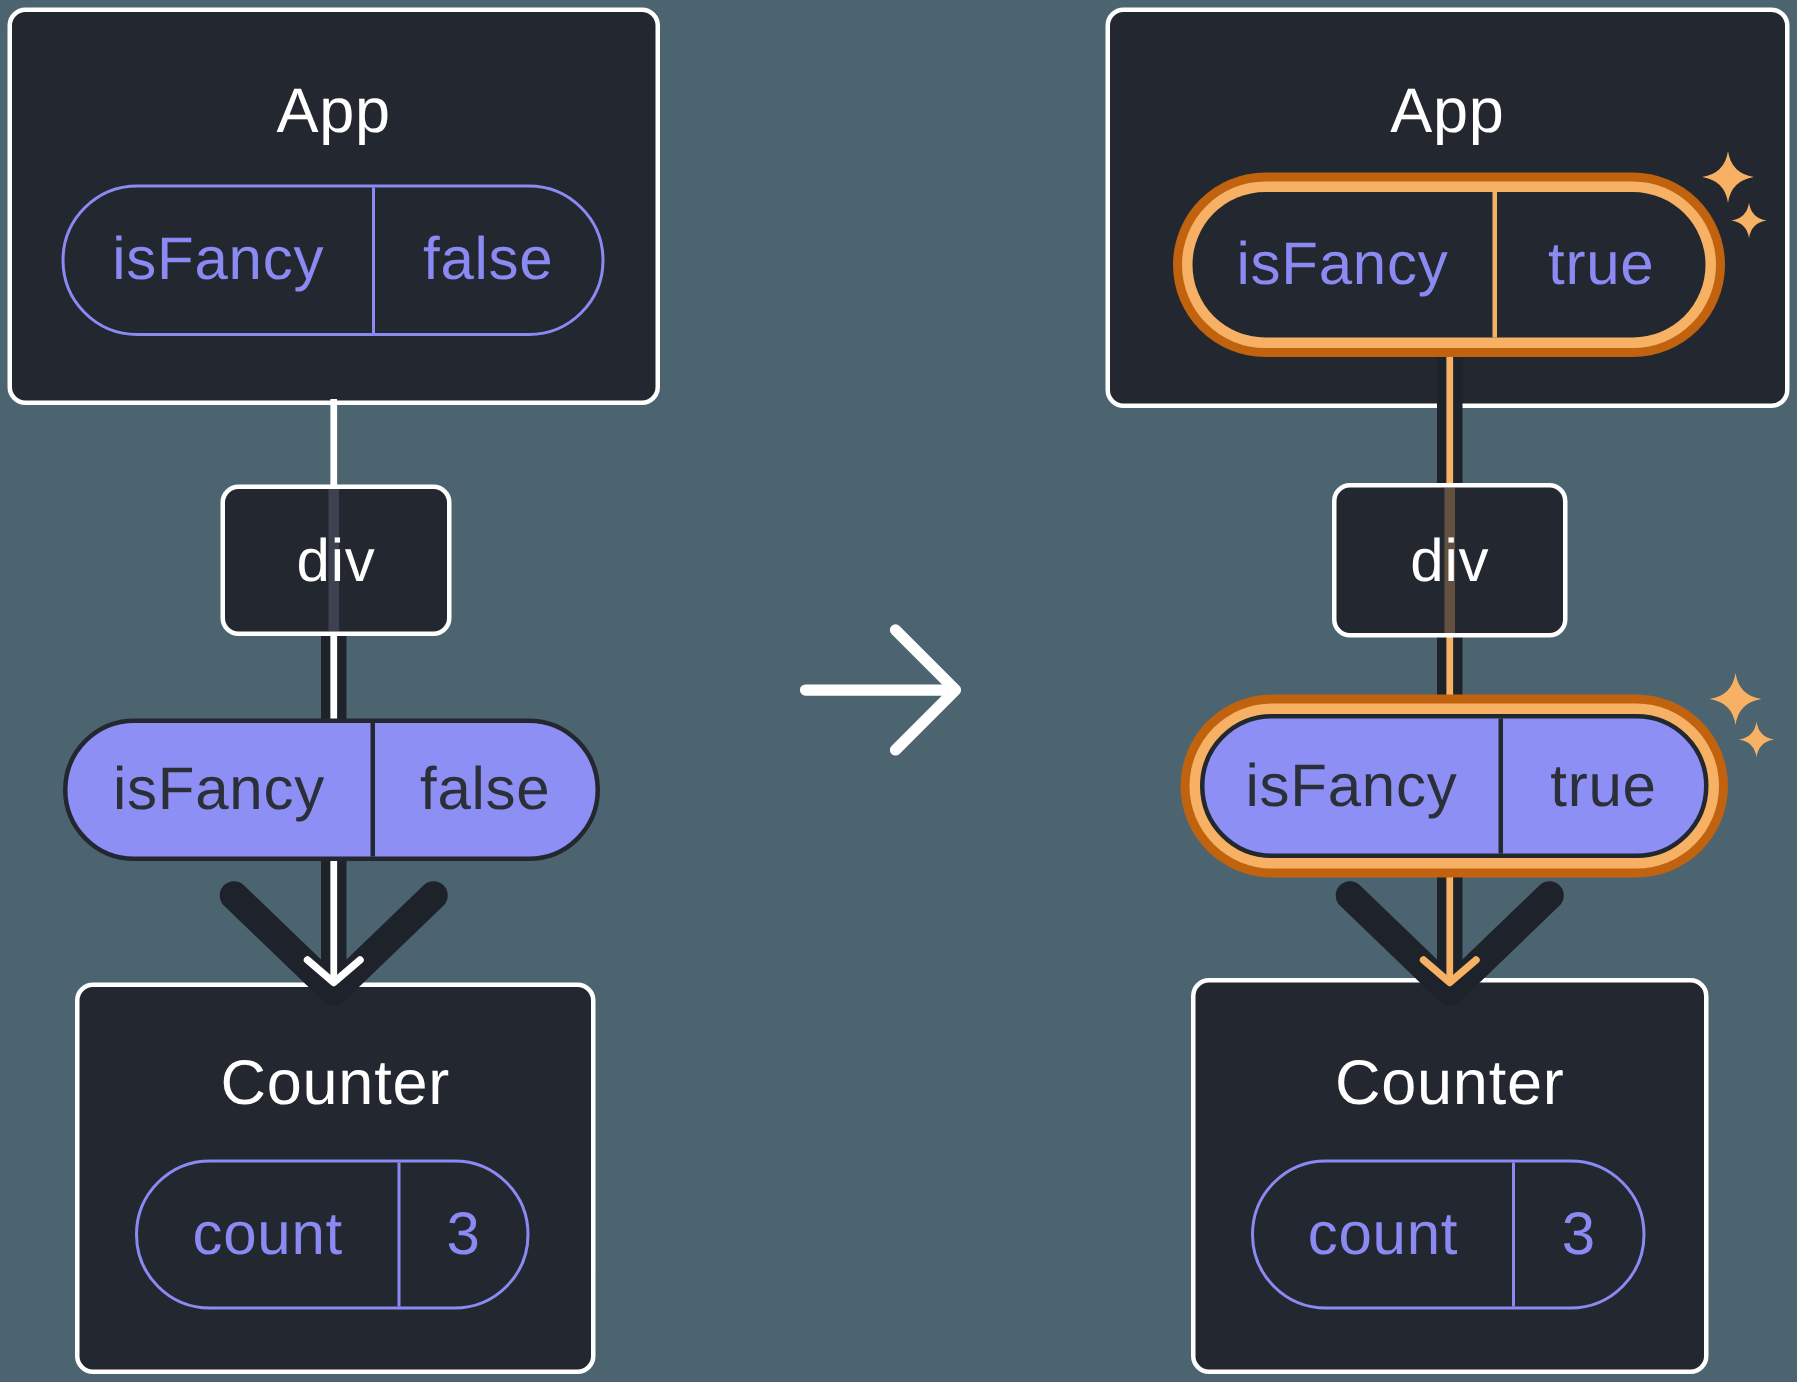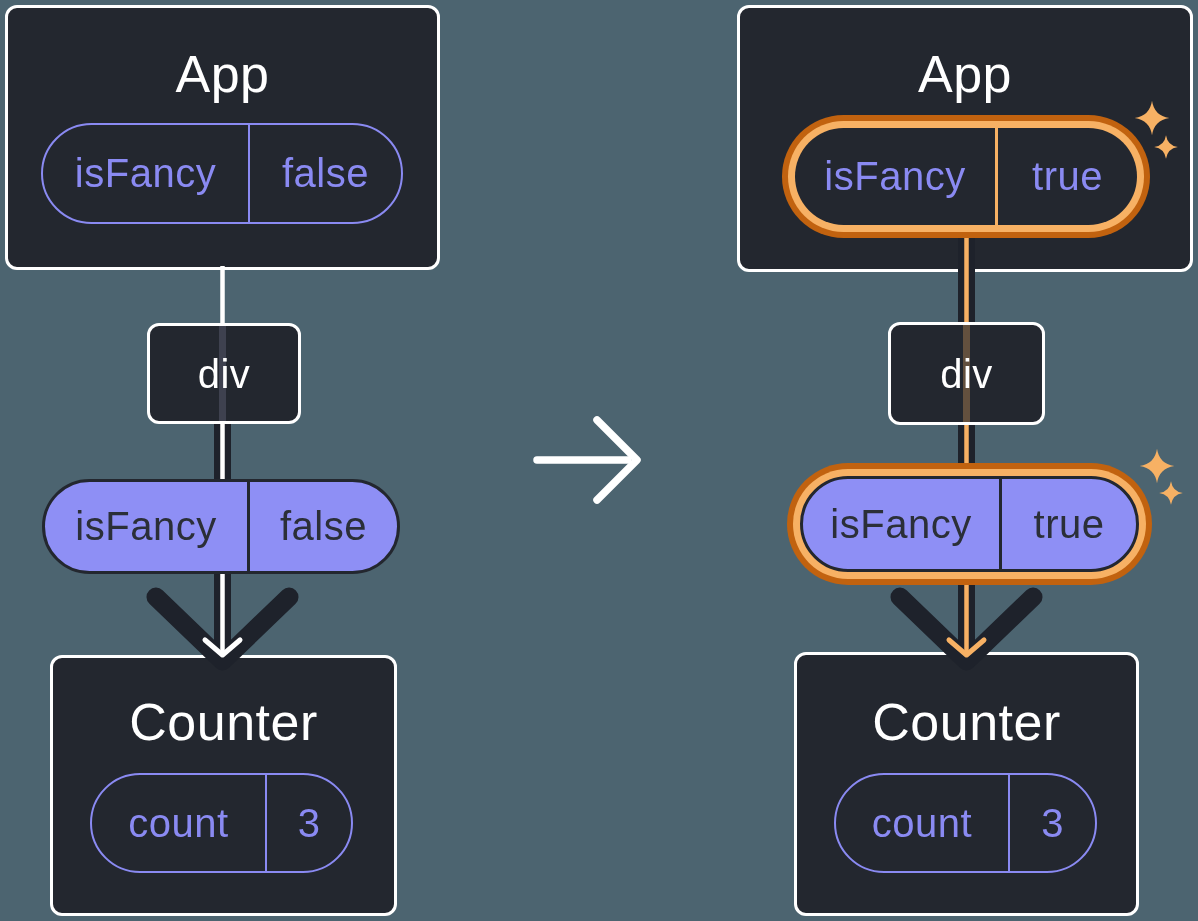--- a/index.html
+++ b/index.html
@@ -8,21 +8,21 @@
     background:#4c6470;
     font-family:"Liberation Sans",sans-serif;
   }
   .grp{position:static;}
   .box{
     position:absolute;background:#23272f;border:3px solid #ffffff;
     border-radius:12px;box-sizing:border-box;z-index:1;
   }
   .divbox{z-index:3;}
   .title{
-    position:absolute;color:#ffffff;font-size:52px;line-height:44px;
+    position:absolute;color:#ffffff;font-size:42px;line-height:44px;
     text-align:center;z-index:3;font-weight:400;letter-spacing:0.5px;
   }
   .faintline{position:absolute;top:0;bottom:0;width:7px;}
   .faint-left{background:rgba(190,190,225,0.18);}
   .faint-right{background:rgba(247,177,100,0.30);}
   .pill{
     position:absolute;display:flex;box-sizing:border-box;align-items:stretch;
     font-size:40px;letter-spacing:0.5px;z-index:4;
   }
   .seg{display:flex;align-items:center;justify-content:center;box-sizing:border-box;text-align:right;}

